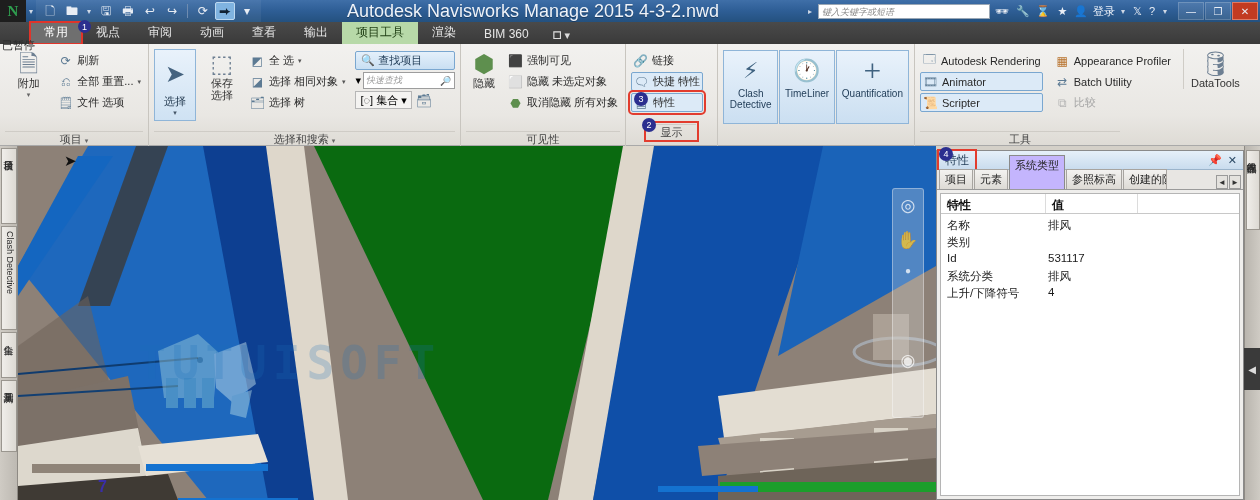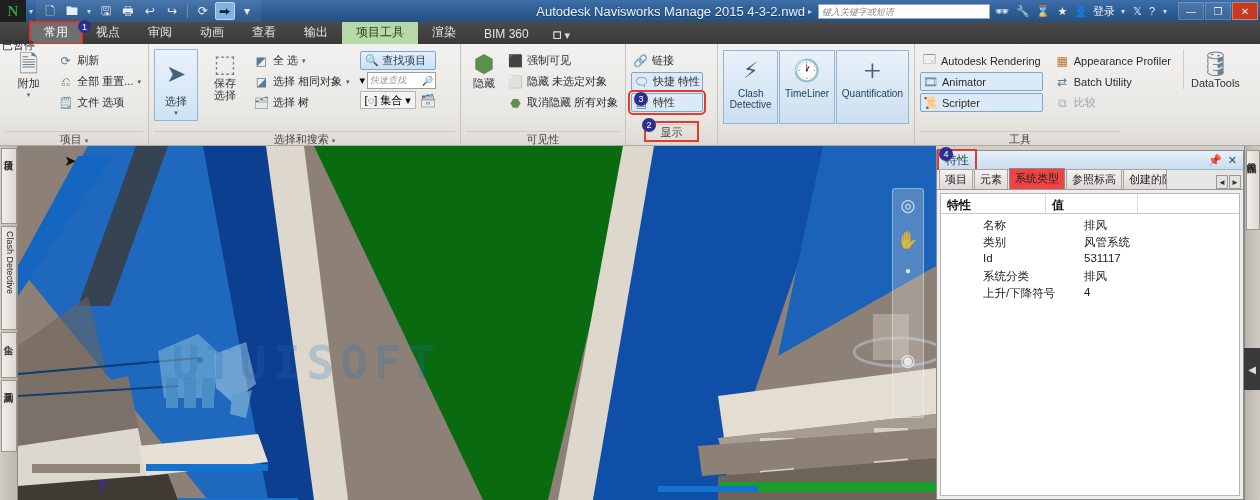--- a/index.html
+++ b/index.html
@@ -28,21 +28,21 @@
     display:flex; align-items:center; gap:2px; height:22px;
     padding:0 4px; background:rgba(255,255,255,0.06);
   }
   .qbtn {
     width:20px;height:18px;display:flex;align-items:center;justify-content:center;
     color:#e8edf4; font-size:12px; line-height:1;
   }
   .qbtn.sel { background:#7fb3e0; border:1px solid #bcd8f0; border-radius:2px; color:#123; }
   .qsep { width:1px;height:14px;background:#6f8cb0;margin:0 3px;}
   .apptitle {
-    flex:1; text-align:right; color:#eef3fa; font-size:13px;
+    flex:1; text-align:center; color:#eef3fa; font-size:18px;
     text-shadow:0 1px 0 #1b3c61; white-space:nowrap;
   }
   .tb-right { display:flex; align-items:center; gap:3px; padding-right:2px;}
   .tb-search {
     width:172px;height:15px;background:#fff;border:1px solid #9aa7b5;
     font-size:9px;color:#8a8a8a;font-style:italic;padding:1px 3px;line-height:13px;
     overflow:hidden;white-space:nowrap;
   }
   .tb-ico { color:#e9eef5; font-size:11px; padding:0 2px; line-height:1;}
   .tb-login{ color:#eef3fa;font-size:11px; }
@@ -104,21 +104,21 @@
     width:44px;height:72px;border:1px solid #8fb5d8;background:linear-gradient(to bottom,#e9f2fb,#cfe2f3);
     display:flex;flex-direction:column;align-items:center;justify-content:flex-start;
     font-size:11px;color:#23394f;padding-top:4px;
   }
   .sel-big .gly{ font-size:24px;line-height:40px;color:#45637f;}
   .findbtn{
     border:1px solid #7aa7d0;background:linear-gradient(to bottom,#e4f0fb,#c9dff2);
     display:flex;align-items:center;gap:3px;font-size:11px;padding:1px 5px;color:#1e3a55;border-radius:2px;
   }
   .qsearch{
-    width:69px;height:17px;background:#fff;border:1px solid #9d9d9d;
+    width:92px;height:17px;background:#fff;border:1px solid #9d9d9d;
     display:flex;align-items:center;justify-content:space-between;padding:0 2px;
     font-size:9px;color:#9a9a9a;font-style:italic;
   }
   .setsel{
     display:flex;align-items:center;gap:3px;border:1px solid #b6b6b6;background:#f4f3f1;
     font-size:11px;padding:1px 4px;height:18px;
   }
   .bigtool{
     width:56px;height:74px;border:1px solid #8fb5d8;
     background:linear-gradient(to bottom,#e9f2fb,#cbdff1);
@@ -202,32 +202,32 @@
   .props-head .hico{ font-size:11px;color:#2c4a66;padding:0 3px;}
   .props-tabs{
     display:flex; align-items:flex-end; height:20px; padding:2px 2px 0;
     background:#e8e6e3; border-bottom:1px solid #9a9a9a;
   }
   .ptab{
     font-size:11px; padding:2px 5px 2px; color:#222;
     background:linear-gradient(to bottom,#f3f2f0,#dddad5);
     border:1px solid #a7a4a0; border-bottom:none; margin-right:1px; white-space:nowrap;
   }
-  .ptab.active{ background:#ef4444; border-color:#8a8a8a; padding-bottom:3px;}
+  .ptab.active{ background:#c4b5fd; border-color:#8a8a8a; padding-bottom:16px;}
   .ptab-arrows{ margin-left:auto; display:flex; gap:1px;}
   .ptab-arrows span{ width:12px;height:14px;border:1px solid #9a9a9a;background:#e4e2de;
     font-size:8px;display:flex;align-items:center;justify-content:center;color:#333;}
   .grid{ flex:1; background:#fff; margin:3px; border:1px solid #b5b5b5; overflow:hidden;}
   .grid-head{ display:flex; height:20px; border-bottom:1px solid #c8c8c8; background:#fff;}
   .gh{ font-size:12px; color:#111; padding:3px 6px; font-weight:bold;}
   .gh.c1{ width:105px; border-right:1px solid #dcdcdc;}
   .gh.c2{ width:92px; border-right:1px solid #dcdcdc;}
   .gh.c3{ flex:1; }
   .grow{ display:flex; height:17px; font-size:11.5px; color:#1a1a1a;}
-  .gc1{ width:105px; padding:1px 6px; white-space:nowrap;margin-left:36px;}
+  .gc1{ width:105px; padding:1px 6px; white-space:nowrap;}
   .gc2{ flex:1; padding:1px 2px; white-space:nowrap;}
 
   
   .pause{
     position:absolute; left:2px; top:38px; font-size:11px; color:#2b2b2b; z-index:30;
   }
 </style>
 </head>
 <body>
 
@@ -589,21 +589,20 @@
         <div class="gh c2">值</div>
         <div class="gh c3"></div>
       </div>
       <div style="padding-top:3px">
         <div class="grow">
           <div class="gc1">名称</div>
           <div class="gc2">排风</div>
         </div>
         <div class="grow">
           <div class="gc1">类别</div>
-          <div class="gc2">风管系统</div>
         </div>
         <div class="grow">
           <div class="gc1">Id</div>
           <div class="gc2">531117</div>
         </div>
         <div class="grow">
           <div class="gc1">系统分类</div>
           <div class="gc2">排风</div>
         </div>
         <div class="grow">

